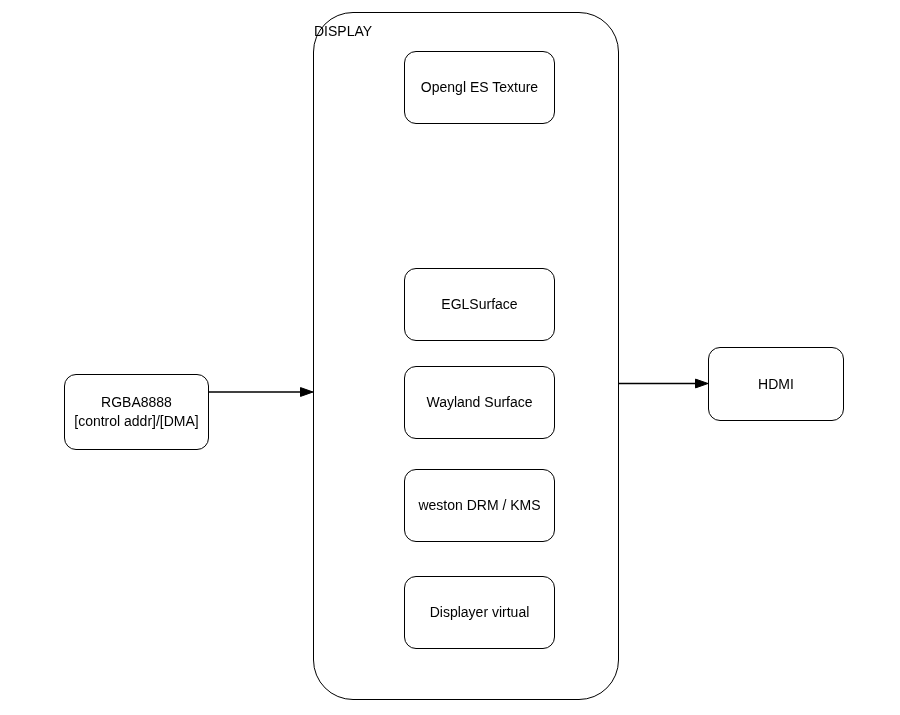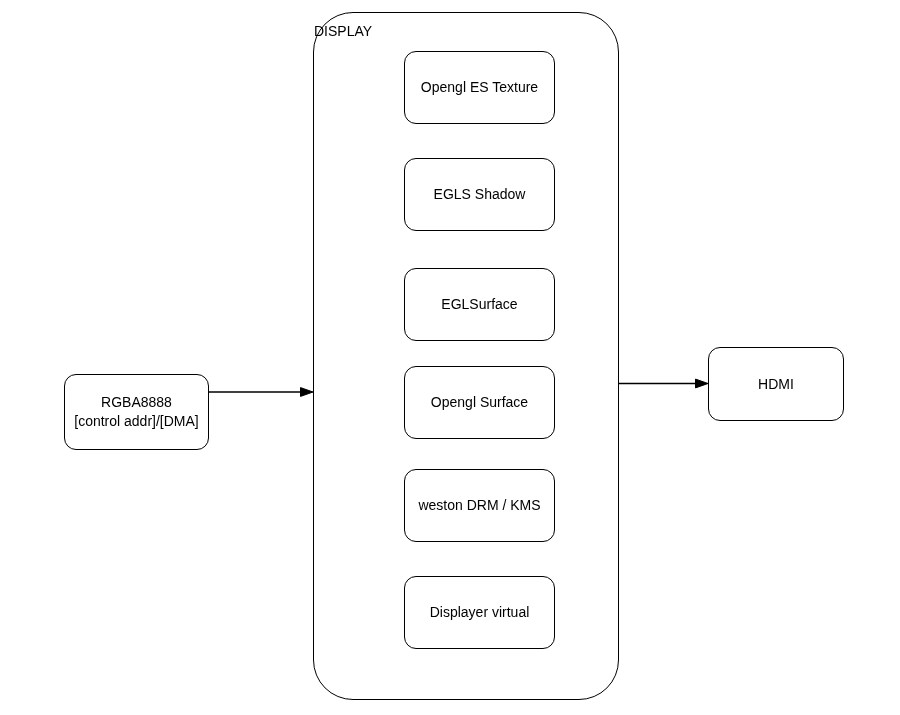--- a/index.html
+++ b/index.html
@@ -85,28 +85,25 @@
     <div>RGBA8888</div>
     <div>[control addr]/[DMA]</div>
   </div>
 
   <div class="group">
     <div class="group-title">DISPLAY</div>
 
     <div class="node inner" style="top:38px">
       <span>Opengl ES Texture</span>
     </div>
-    <div class="node inner" style="top:145px">
-      <span>EGLS Shadow</span>
-    </div>
     <div class="node inner" style="top:255px">
       <span>EGLSurface</span>
     </div>
     <div class="node inner" style="top:353px">
-      <span>Opengl Surface</span>
+      <span>Wayland Surface</span>
     </div>
     <div class="node inner" style="top:456px">
       <span>weston DRM / KMS</span>
     </div>
     <div class="node inner" style="top:563px">
       <span>Displayer virtual</span>
     </div>
   </div>
 
   <div class="node output-node">

